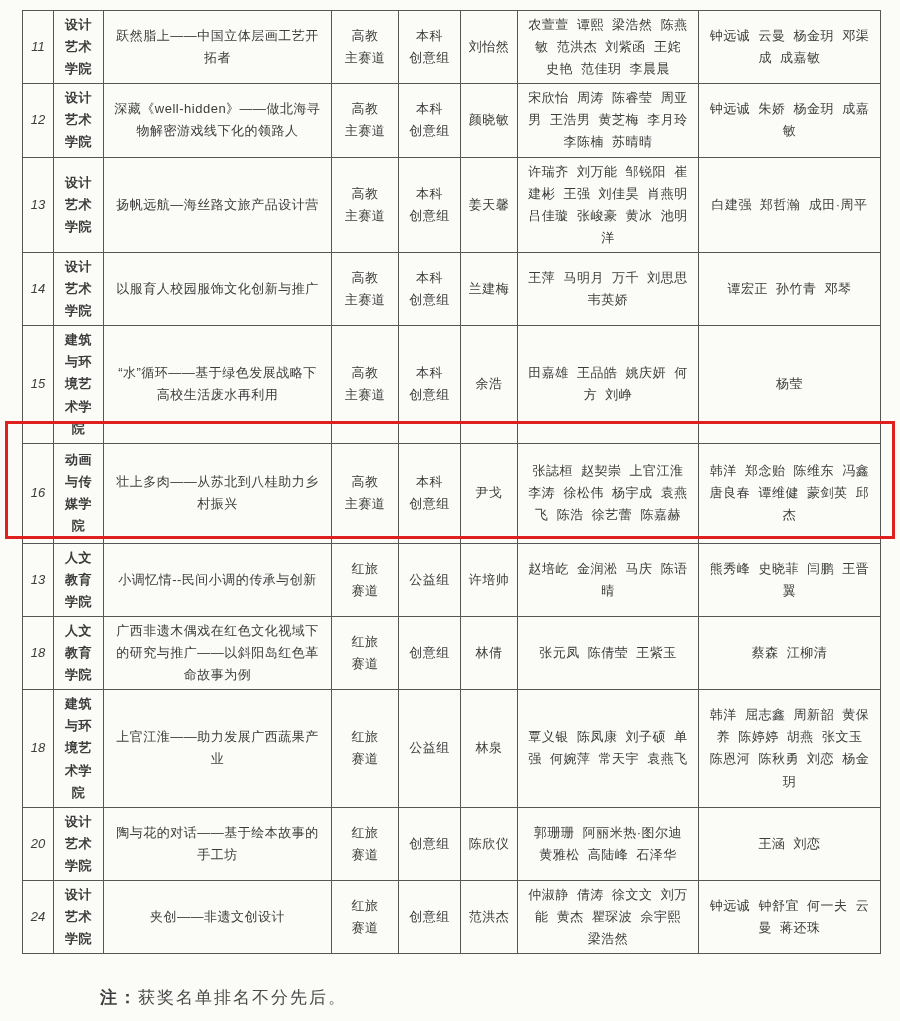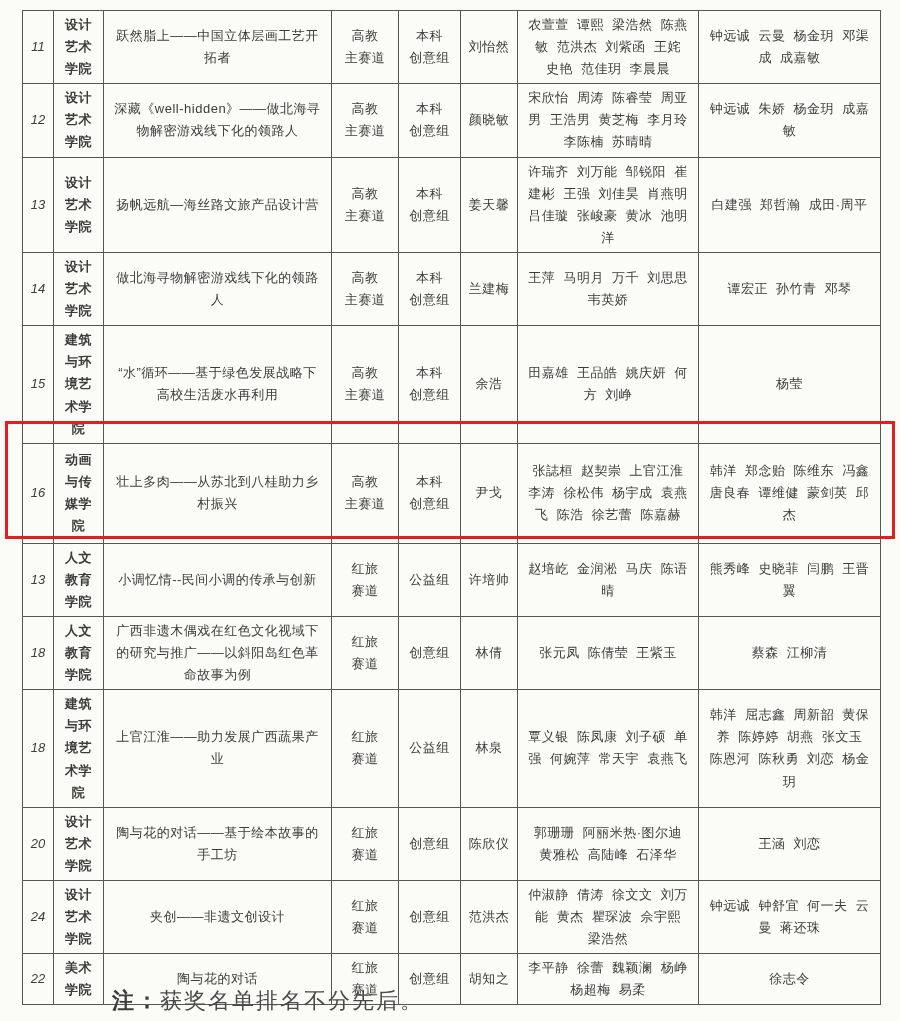--- a/index.html
+++ b/index.html
@@ -39,22 +39,22 @@
   #table-body tr:nth-child(9){height:115px;}
   #table-body tr:nth-child(10){height:72px;}
   #table-body tr:nth-child(11){height:71px;}
   #table-body tr:nth-child(12){height:50px;}
   .highlight-box{
     position:absolute;left:5px;top:421px;width:884px;height:112px;
     border:3px solid #e01f1f;
     pointer-events:none;
   }
   .note{
-    position:absolute;left:112px;top:986px;
-    font-size:22px;letter-spacing:2px;color:#3c3c3c;
+    position:absolute;left:100px;top:986px;
+    font-size:17px;letter-spacing:2px;color:#3c3c3c;
   }
   .note .prefix{font-weight:bold;font-family:"Liberation Sans",sans-serif;}
   .note .body{font-family:"Liberation Serif","DejaVu Serif",serif;color:#4a4a4a;}
 </style>
 </head>
 <body>
 
 <div class="page">
 
   <table class="award">
@@ -101,21 +101,21 @@
 主赛道</td>
           <td class="c-group">本科
 创意组</td>
           <td class="c-leader">姜天馨</td>
           <td class="c-members">许瑞齐 刘万能 邹锐阳 崔建彬 王强 刘佳昊 肖燕明 吕佳璇 张峻豪 黄冰 池明洋</td>
           <td class="c-advisors">白建强 郑哲瀚 成田·周平</td>
         </tr>
         <tr>
           <td class="c-num">14</td>
           <td class="c-college">设计艺术学院</td>
-          <td class="c-title">做北海寻物解密游戏线下化的领路人</td>
+          <td class="c-title">以服育人校园服饰文化创新与推广</td>
           <td class="c-track">高教
 主赛道</td>
           <td class="c-group">本科
 创意组</td>
           <td class="c-leader">兰建梅</td>
           <td class="c-members">王萍 马明月 万千 刘思思 韦英娇</td>
           <td class="c-advisors">谭宏正 孙竹青 邓琴</td>
         </tr>
         <tr>
           <td class="c-num">15</td>
@@ -189,31 +189,20 @@
           <td class="c-num">24</td>
           <td class="c-college">设计艺术学院</td>
           <td class="c-title">夹创——非遗文创设计</td>
           <td class="c-track">红旅
 赛道</td>
           <td class="c-group">创意组</td>
           <td class="c-leader">范洪杰</td>
           <td class="c-members">仲淑静 倩涛 徐文文 刘万能 黄杰 瞿琛波 佘宇熙 梁浩然</td>
           <td class="c-advisors">钟远诚 钟舒宜 何一夫 云曼 蒋还珠</td>
         </tr>
-        <tr>
-          <td class="c-num">22</td>
-          <td class="c-college">美术学院</td>
-          <td class="c-title">陶与花的对话</td>
-          <td class="c-track">红旅
-赛道</td>
-          <td class="c-group">创意组</td>
-          <td class="c-leader">胡知之</td>
-          <td class="c-members">李平静 徐蕾 魏颖澜 杨峥 杨超梅 易柔</td>
-          <td class="c-advisors">徐志令</td>
-        </tr>
       </tbody>
   </table>
 
   <div class="highlight-box" style="border-color: rgb(224, 31, 31);"></div>
 
   <div class="note">
     <span class="prefix">注：</span><span class="body">获奖名单排名不分先后。</span>
   </div>
 
 </div>

